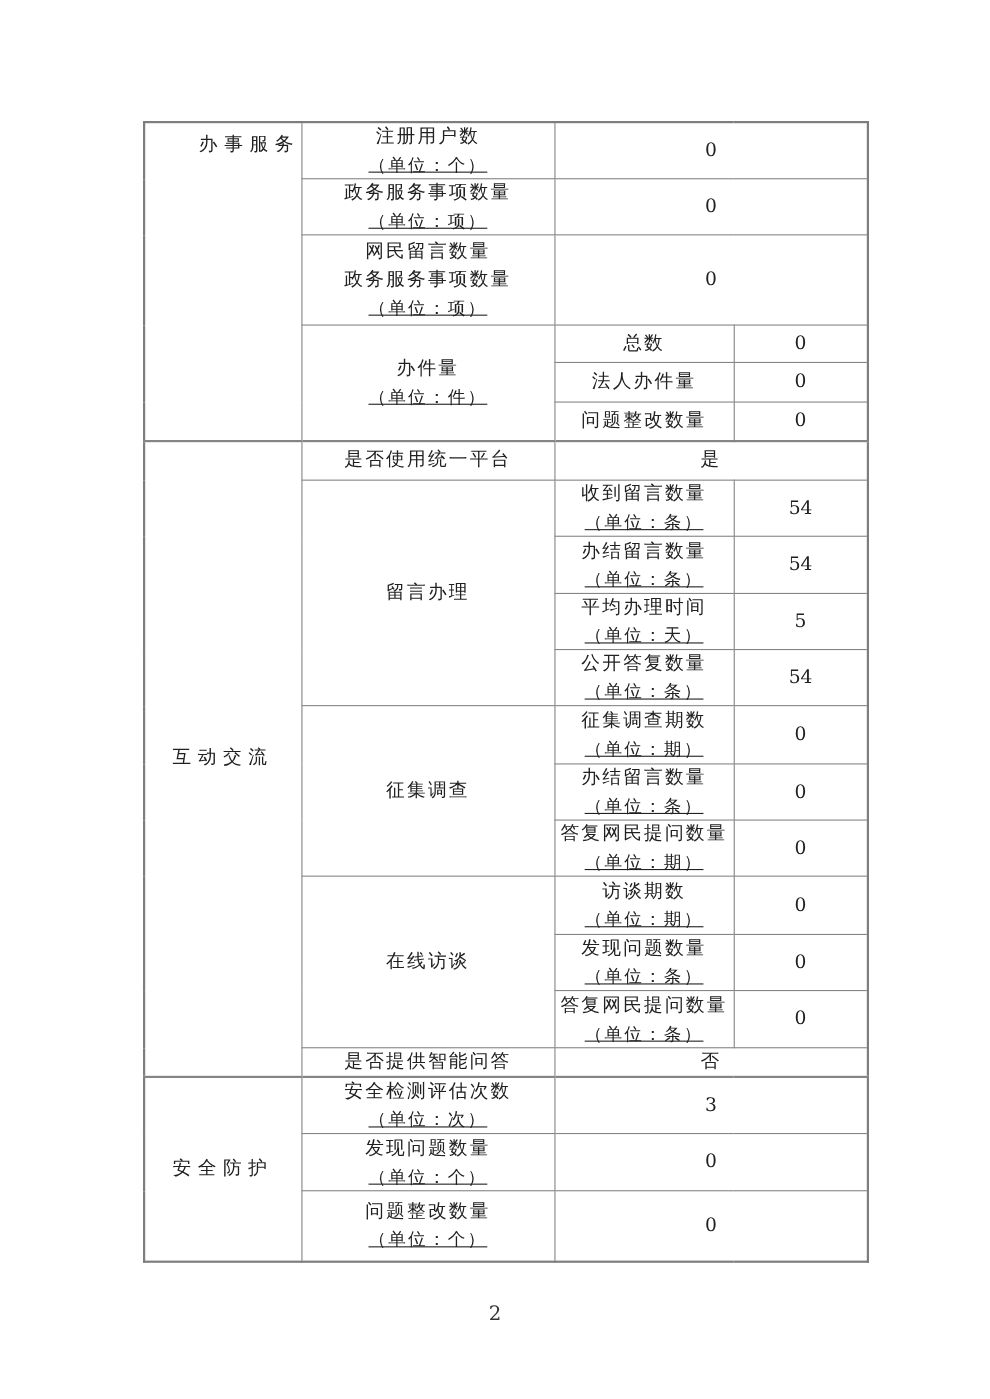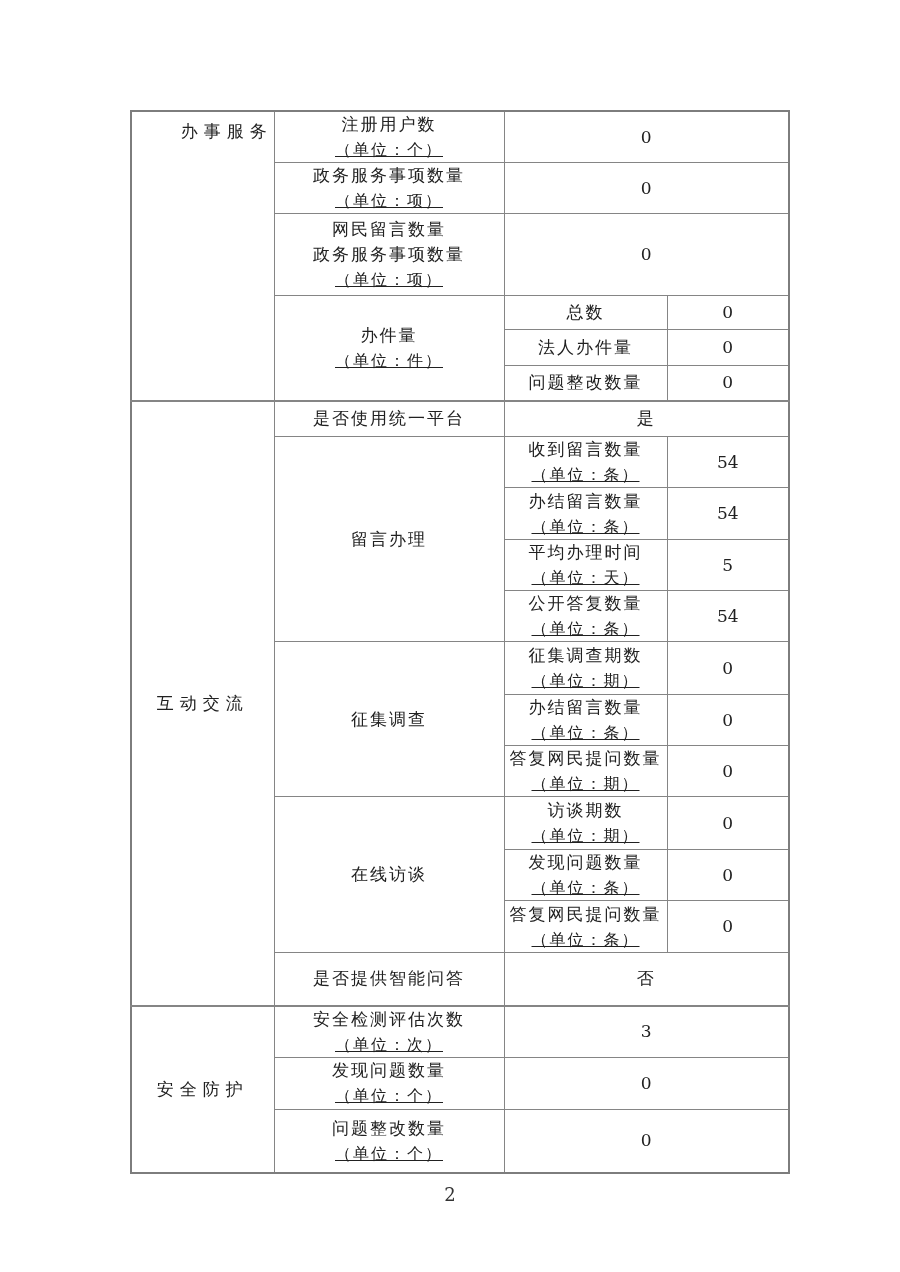--- a/index.html
+++ b/index.html
@@ -153,21 +153,21 @@
       </td>
       <td class="num">0</td>
     </tr>
     <tr style="height:52px">
       <td>
         <div>答复网民提问数量</div>
         <div class="unit-line">（单位：条）</div>
       </td>
       <td class="num">0</td>
     </tr>
-    <tr style="height:53px">
+    <tr style="height:26px">
       <td>是否提供智能问答</td>
       <td colspan="2">否</td>
     </tr>
 
     <tr class="sec" style="height:51px">
       <td class="cat" rowspan="3">安全防护</td>
       <td>
         <div>安全检测评估次数</div>
         <div class="unit-line">（单位：次）</div>
       </td>

